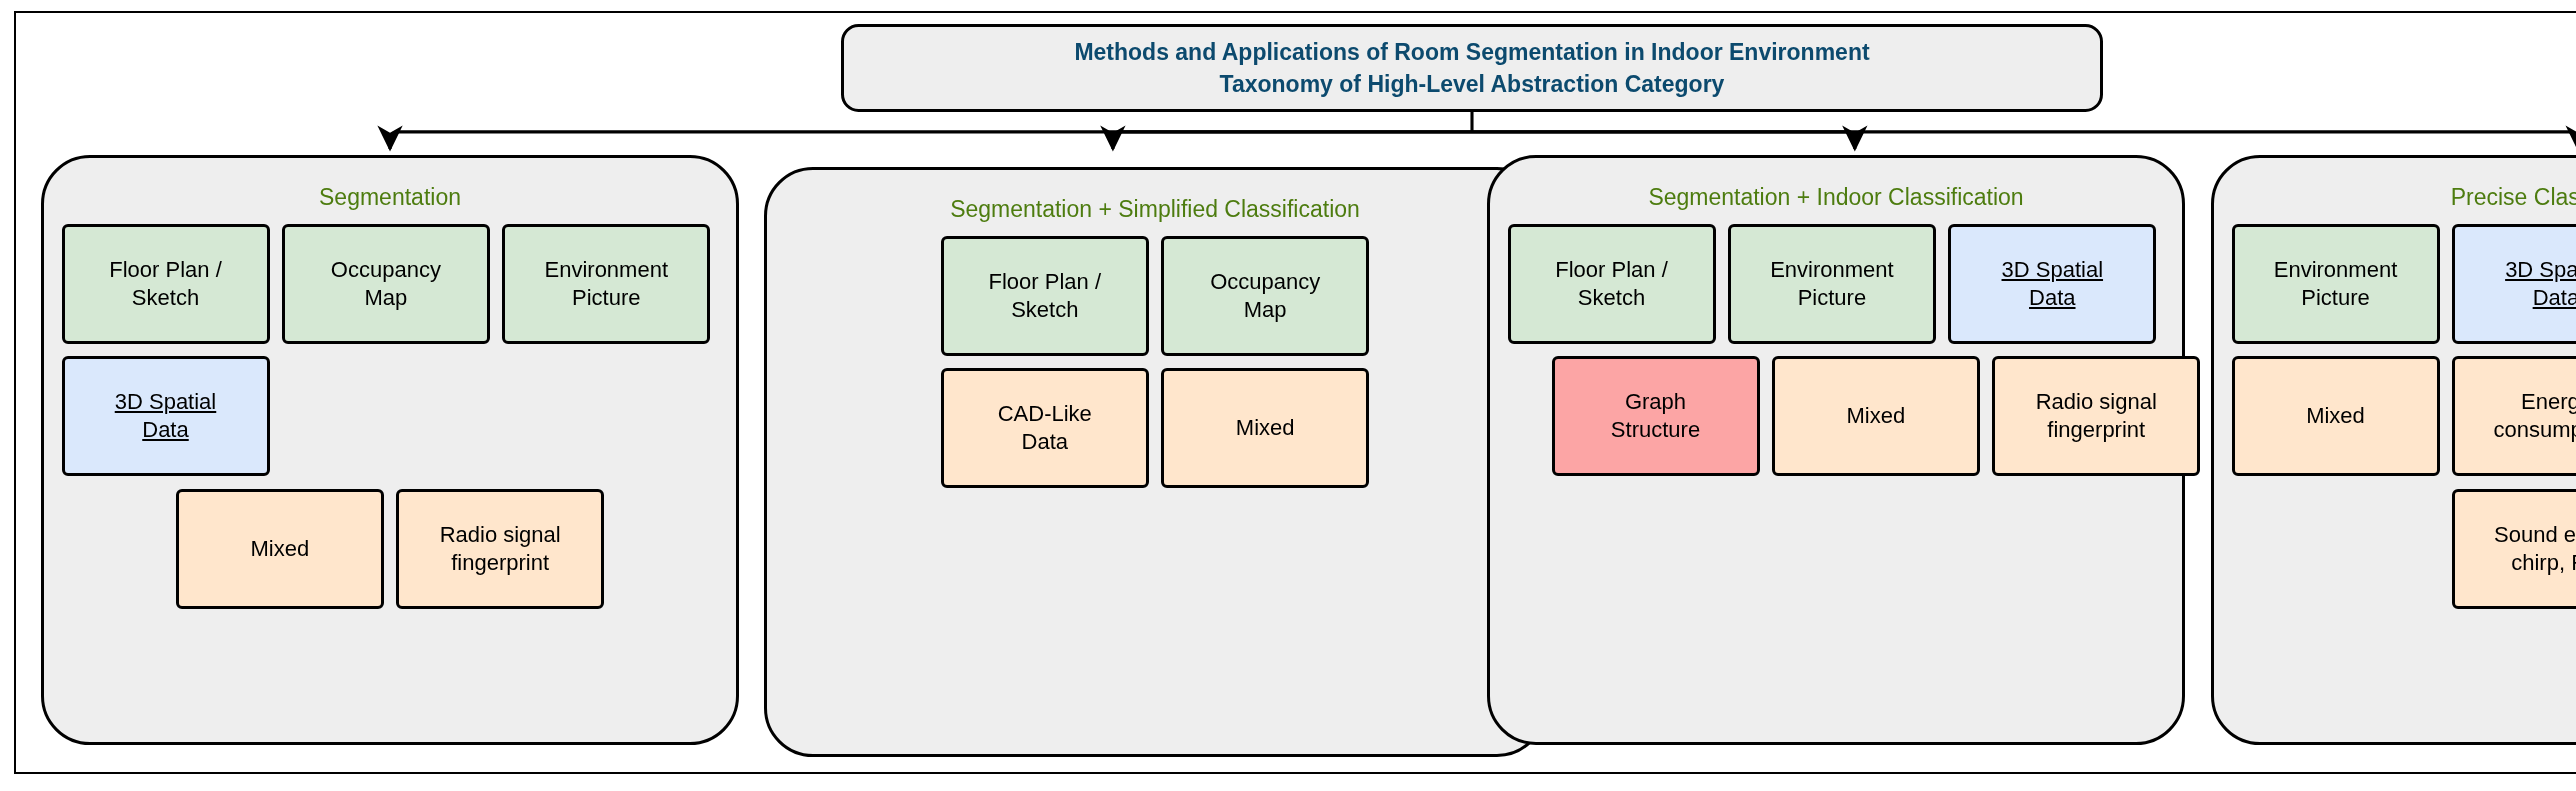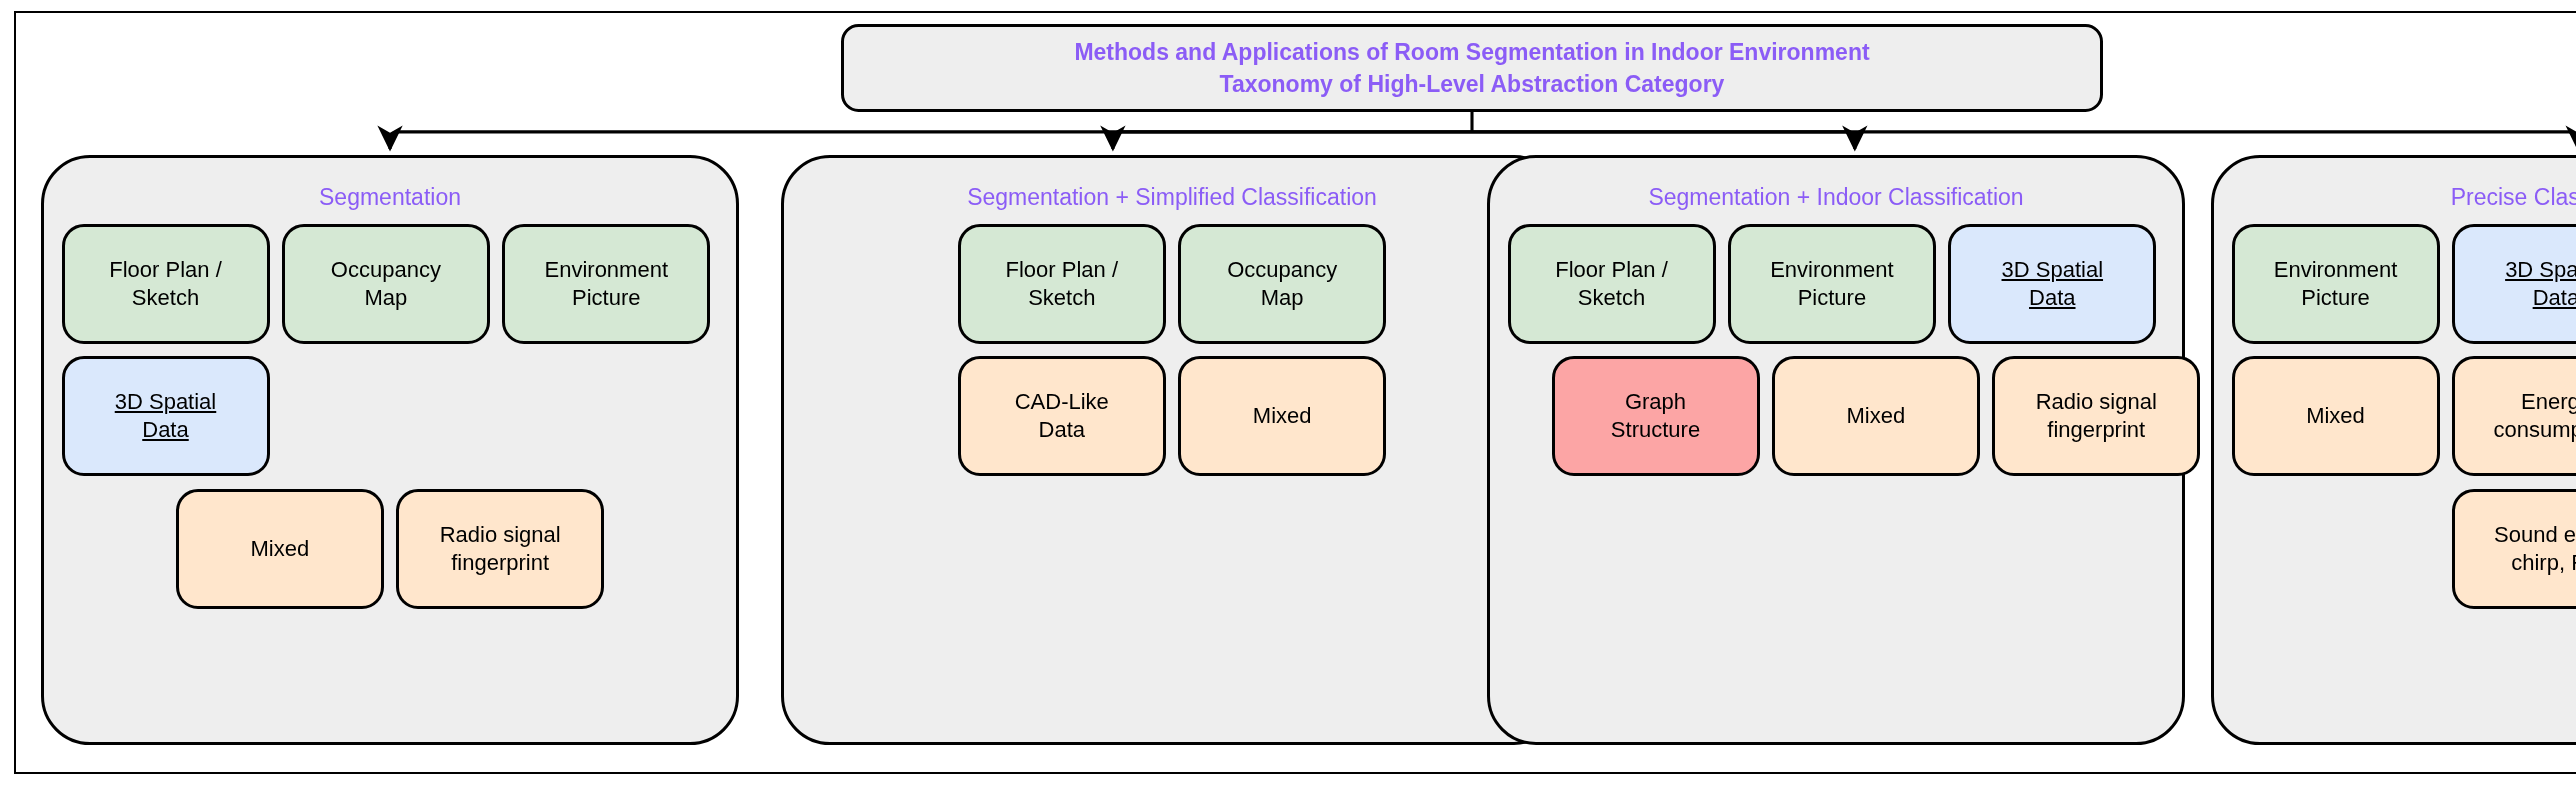--- a/index.html
+++ b/index.html
@@ -46,21 +46,21 @@
     box-sizing: border-box;
     display: flex;
     flex-direction: column;
     align-items: center;
     justify-content: center;
     gap: 3.1px;
   }
   .root-line {
     font-size: 23px;
     font-weight: bold;
-    color: #8b5cf6;
+    color: #0c4a6e;
     line-height: 1.22;
     text-align: center;
     white-space: nowrap;
   }
 
   
   #connectors {
     position: absolute;
     left: 0;
     top: 0;
@@ -73,32 +73,32 @@
   .group-panel {
     position: absolute;
     top: 155px;
     height: 590px;
     background: #eeeeee;
     border: 3.1px solid #000000;
     border-radius: 49px;
     box-sizing: border-box;
   }
   #panel-0 { left: 41px;   width: 698px; }
-  #panel-1 { left: 781px; width: 782px; }
+  #panel-1 { left: 764px; width: 782px; margin-top: 12px; }
   #panel-2 { left: 1487px; width: 698px; }
   #panel-3 { left: 2211px; width: 698px; }
 
   .group-title {
     position: absolute;
     left: 0;
     right: 0;
     top: 26px;
     text-align: center;
     font-size: 23px;
-    color: #8b5cf6;
+    color: #4d7c0f;
     line-height: 1.2;
     white-space: nowrap;
   }
 
   
   .leaf-grid {
     position: absolute;
     left: 17.5px;
     right: 17.5px;
     top: 66px;
@@ -112,21 +112,21 @@
     gap: 12.4px;
     justify-content: center;
   }
   .leaf-row.row-left { justify-content: flex-start; }
 
   .leaf-box {
     flex: 0 0 auto;
     width: 208px;
     height: 120px;
     border: 3.1px solid #000000;
-    border-radius: 22px;
+    border-radius: 6px;
     box-sizing: border-box;
     display: flex;
     align-items: center;
     justify-content: center;
     text-align: center;
     font-size: 22px;
     color: #000000;
     line-height: 1.28;
     padding: 3.1px 5.2px;
     white-space: pre-line;

